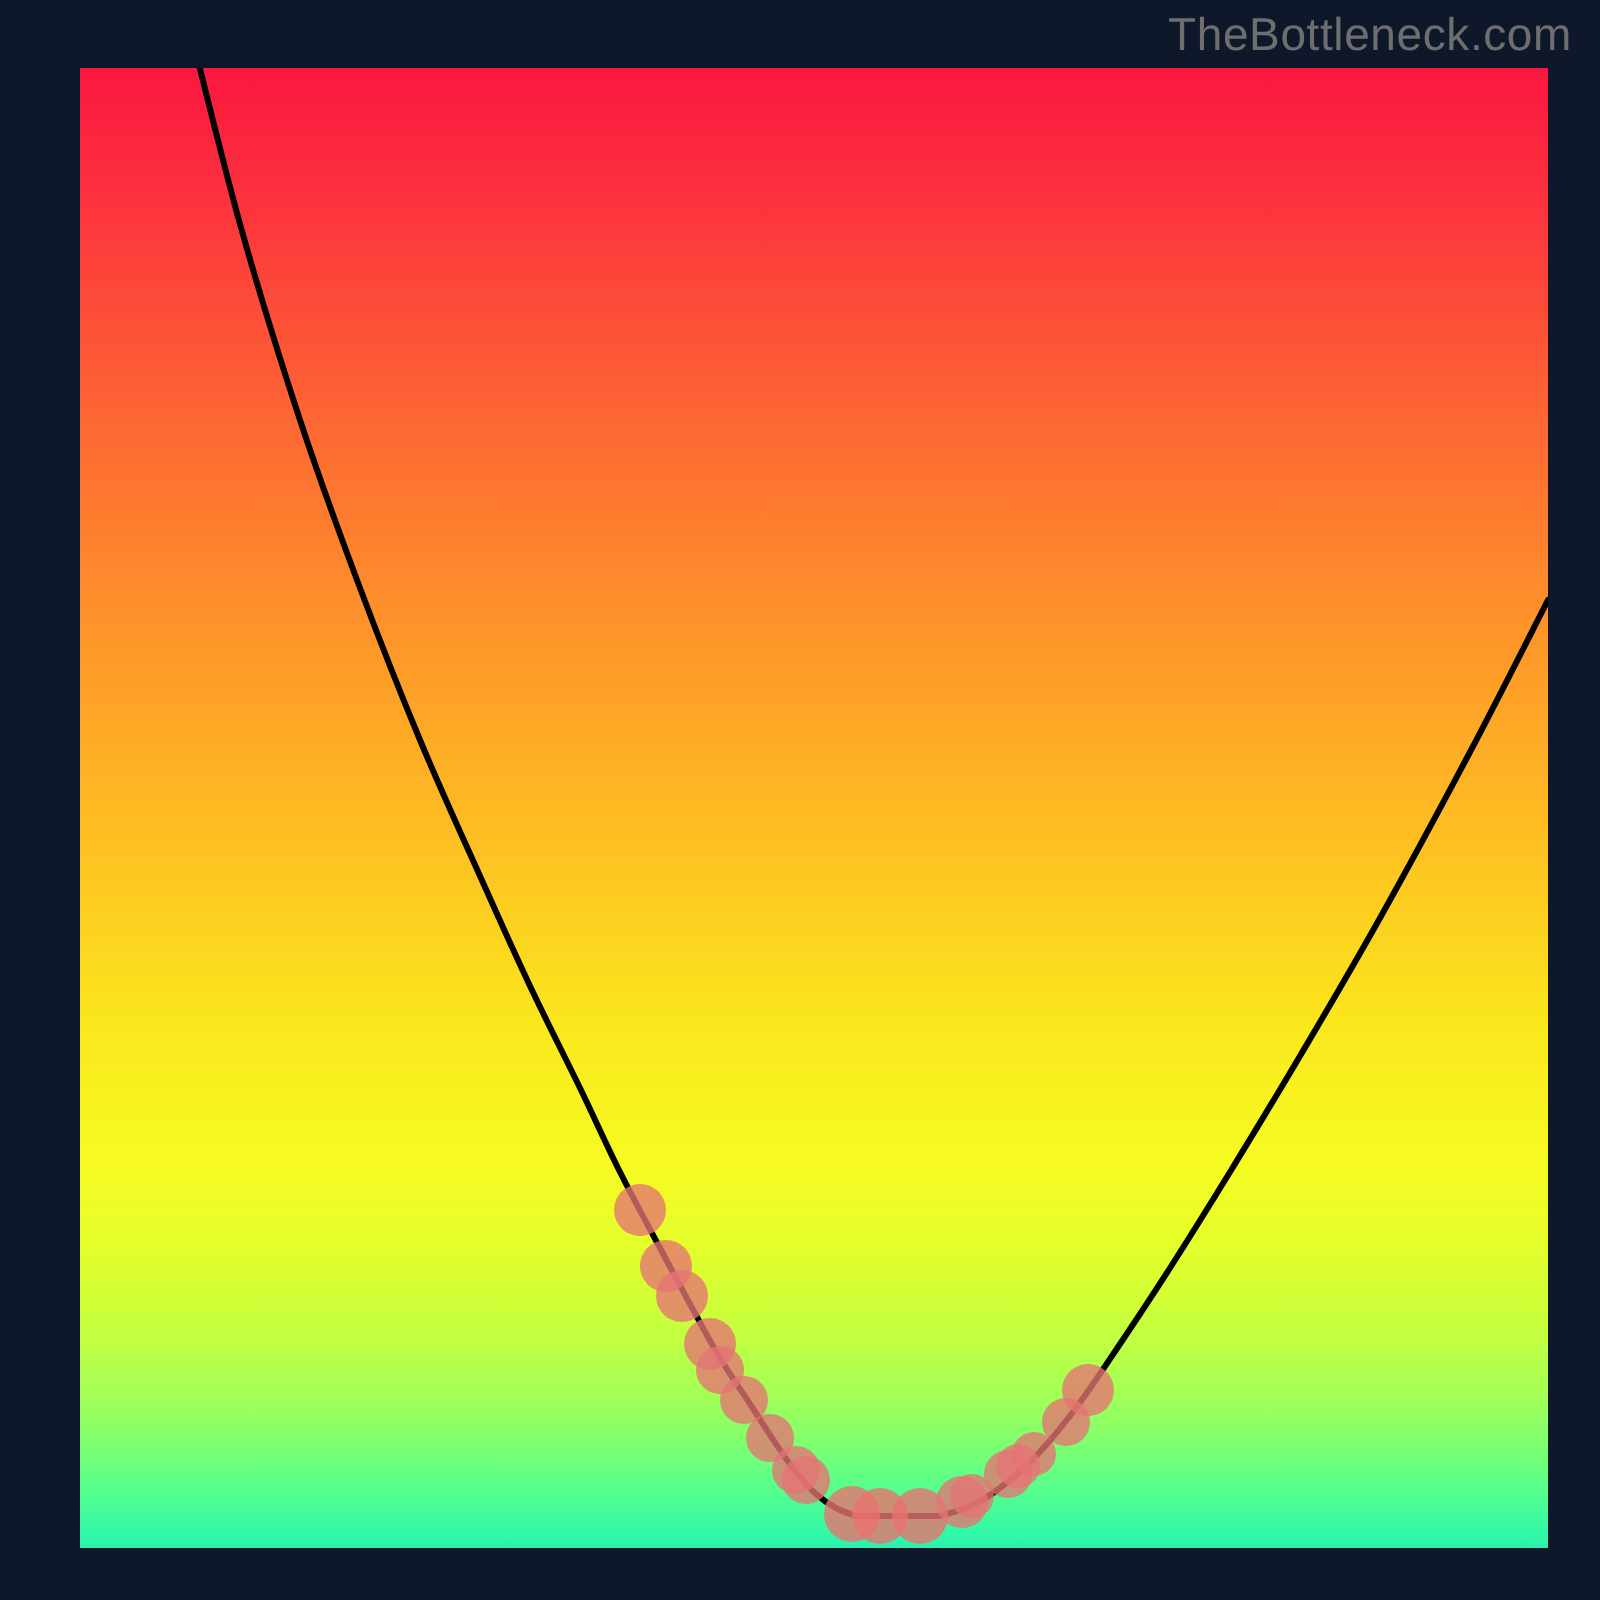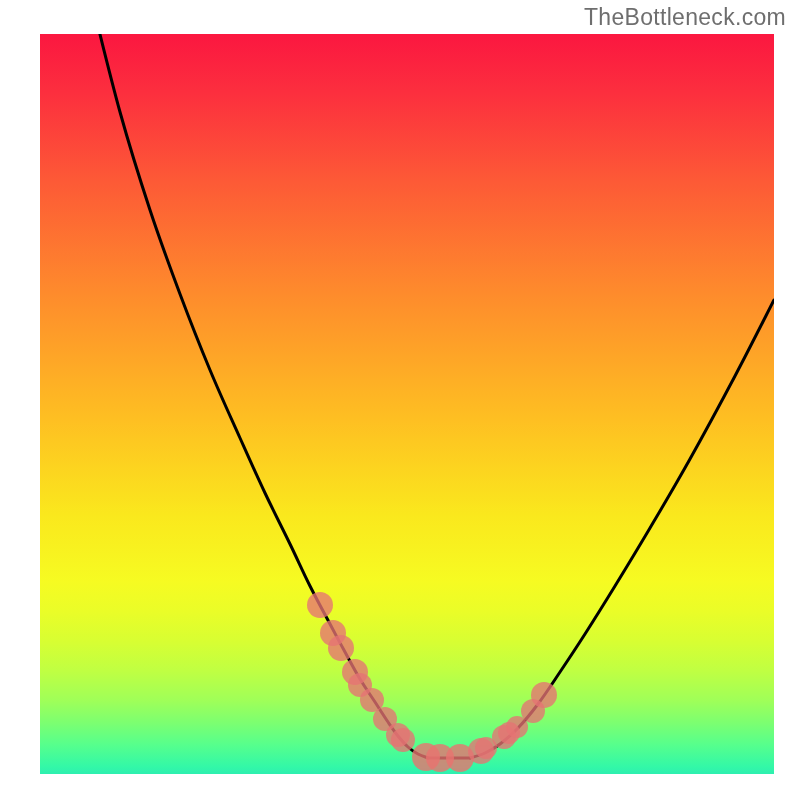--- a/index.html
+++ b/index.html
@@ -10,21 +10,21 @@
     background: #000;
     font-family: Arial, Helvetica, sans-serif;
     overflow: hidden;
   }
   .frame {
     position: absolute;
     left: 0;
     top: 0;
     width: 800px;
     height: 800px;
-    background: #ffffff;
+    background: #0f172a;
     text-decoration: underline;
   }
   .watermark {
     position: absolute;
     top: 4px;
     right: 14px;
     color: #6e6e6e;
     font-size: 23px;
     font-weight: 500;
     letter-spacing: 0.3px;

